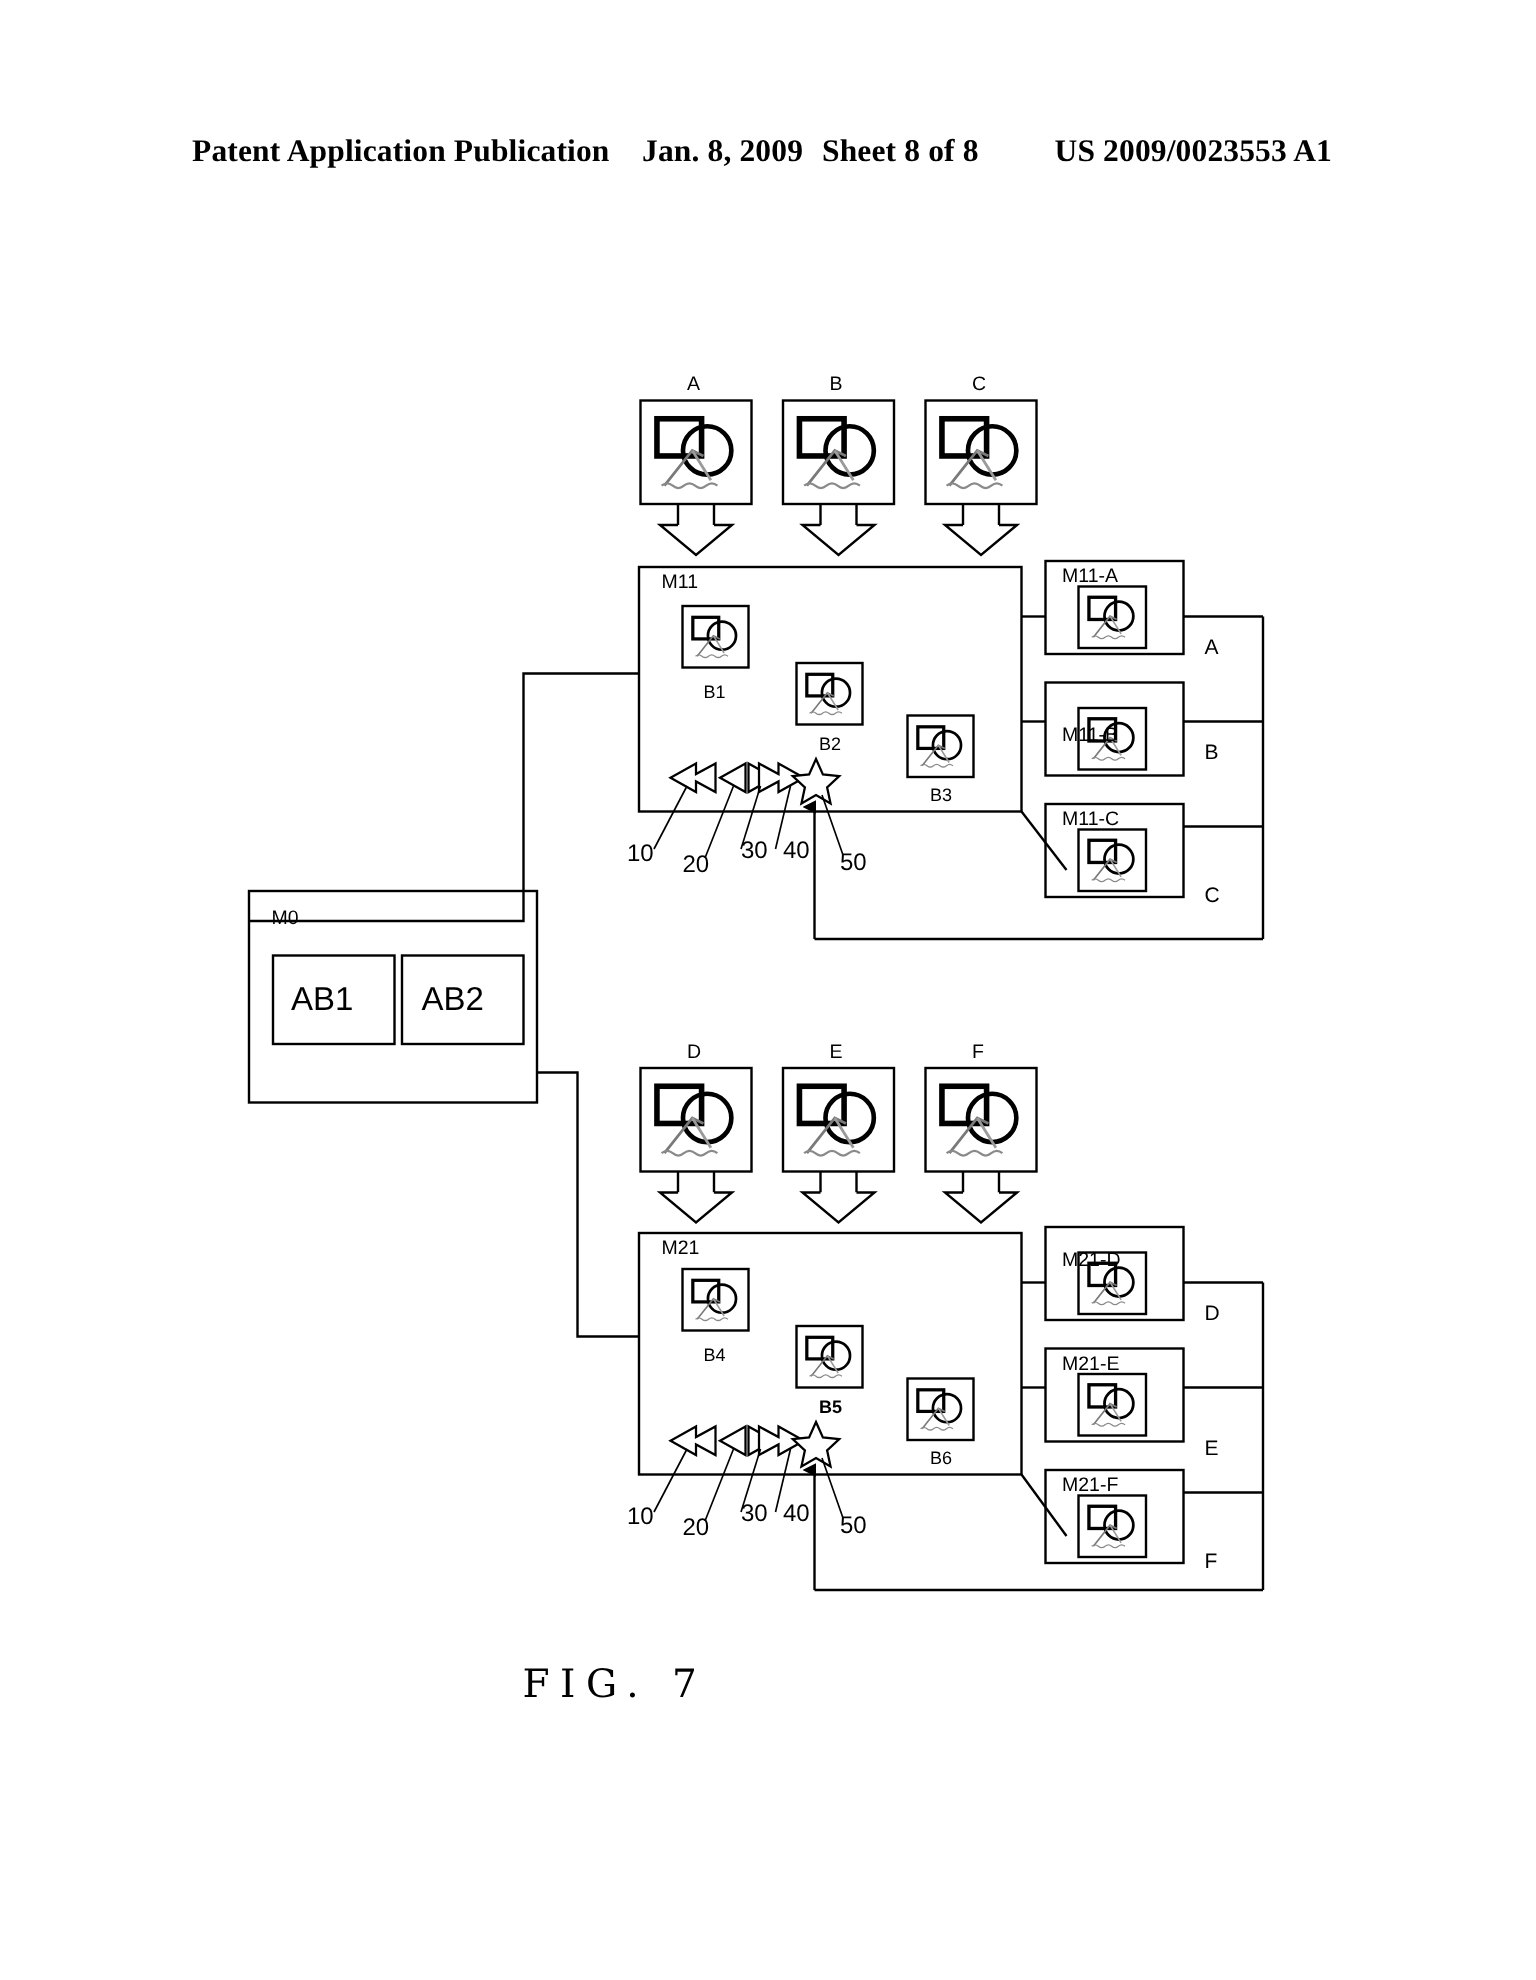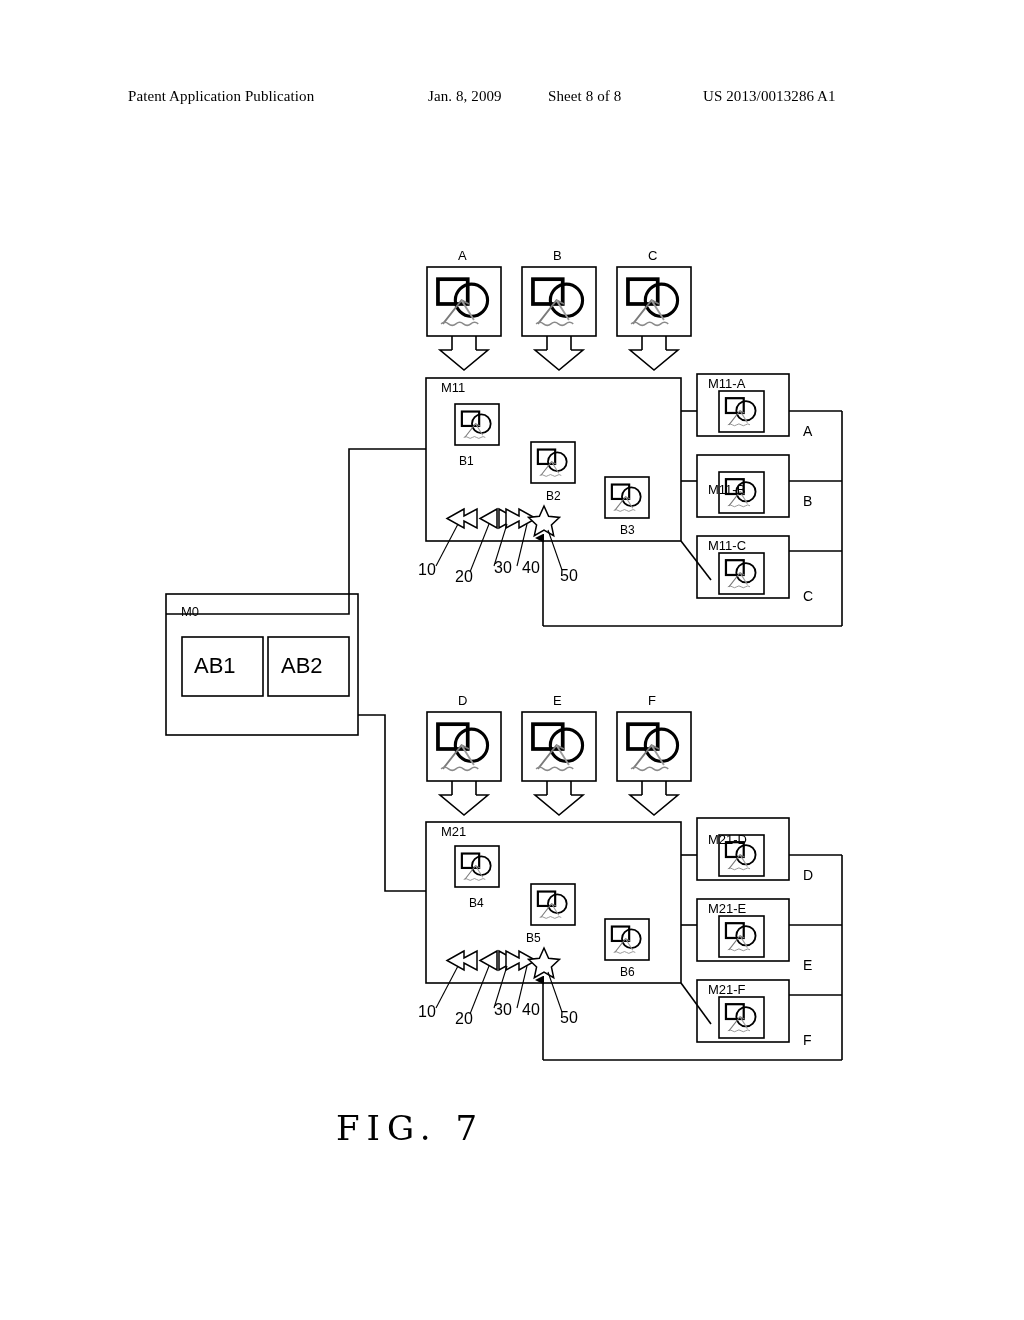--- a/index.html
+++ b/index.html
@@ -18,22 +18,22 @@
   }
 
   
   .page-header {
     position: absolute;
     top: 88px;
     left: 0;
     width: 1024px;
     height: 26px;
     font-family: "Liberation Serif", serif;
-    font-weight: normal;
-    font-size: 15px;
+    font-weight: bold;
+    font-size: 21px;
     letter-spacing: 0.1px;
     white-space: nowrap;
   }
   .hdr-pub   { position: absolute; left: 128px; top: 0; }
   .hdr-date  { position: absolute; left: 428px; top: 0; }
   .hdr-sheet { position: absolute; left: 548px; top: 0; }
   .hdr-num   { position: absolute; left: 703px; top: 0; }
 
   
   #figure {
@@ -46,21 +46,21 @@
   #figure svg { display: block; }
 
   
   .fig-caption {
     position: absolute;
     left: 0;
     top: 1108px;
     width: 820px;
     text-align: center;
     font-family: "DejaVu Serif", serif;
-    font-size: 34px;
+    font-size: 26px;
     letter-spacing: 7px;
   }
 
   
   .lbl {
     position: absolute;
     font-family: "Liberation Sans", sans-serif;
     color: #000;
     white-space: nowrap;
     line-height: 1;
@@ -73,21 +73,21 @@
   .lbl-m0    { font-size: 13px; }
   .lbl-ab    { font-size: 22px; }
 </style>
 </head>
 <body>
 
 <div class="page-header">
   <span class="hdr-pub">Patent Application Publication</span>
   <span class="hdr-date">Jan. 8, 2009</span>
   <span class="hdr-sheet">Sheet 8 of 8</span>
-  <span class="hdr-num">US 2013/0013286 A1</span>
+  <span class="hdr-num">US 2009/0023553 A1</span>
 </div>
 
 <div id="figure">
 <svg width="1024" height="1320" viewBox="0 0 1024 1320" xmlns="http://www.w3.org/2000/svg">
   <defs>
 
     <symbol id="motif" viewBox="0 0 100 88" preserveAspectRatio="xMidYMid meet">
       <rect x="8" y="8" width="48" height="40" fill="none" stroke="#000" stroke-width="6"></rect>
       <circle cx="62" cy="42" r="26" fill="none" stroke="#000" stroke-width="5"></circle>
       <path d="M16 80 L46 42 L58 48" fill="none" stroke="#7a7a7a" stroke-width="3"></path>
@@ -314,26 +314,26 @@
 <span class="lbl lbl-src" style="left:553px; top:249px;">B</span>
 <span class="lbl lbl-src" style="left:648px; top:249px;">C</span>
 
 <span class="lbl lbl-src" style="left:458px; top:694px;">D</span>
 <span class="lbl lbl-src" style="left:553px; top:694px;">E</span>
 <span class="lbl lbl-src" style="left:648px; top:694px;">F</span>
 
 <span class="lbl lbl-box" style="left:441px; top:381px;">M11</span>
 <span class="lbl lbl-box" style="left:441px; top:825px;">M21</span>
 
-<span class="lbl lbl-thumb" style="left:459px; top:455px;text-align:center;">B1</span>
+<span class="lbl lbl-thumb" style="left:469px; top:455px;text-align:center;">B1</span>
 <span class="lbl lbl-thumb" style="left:546px; top:490px;">B2</span>
 <span class="lbl lbl-thumb" style="left:620px; top:524px;">B3</span>
 
 <span class="lbl lbl-thumb" style="left:469px; top:897px;">B4</span>
-<span class="lbl lbl-thumb" style="left:526px; top:932px;">B5</span>
+<span class="lbl lbl-thumb" style="left:546px; top:932px;font-weight:bold;">B5</span>
 <span class="lbl lbl-thumb" style="left:620px; top:966px;">B6</span>
 
 <span class="lbl lbl-ref" style="left:418px; top:562px;">10</span>
 <span class="lbl lbl-ref" style="left:455px; top:569px;">20</span>
 <span class="lbl lbl-ref" style="left:494px; top:560px;">30</span>
 <span class="lbl lbl-ref" style="left:522px; top:560px;">40</span>
 <span class="lbl lbl-ref" style="left:560px; top:568px;">50</span>
 
 <span class="lbl lbl-ref" style="left:418px; top:1004px;">10</span>
 <span class="lbl lbl-ref" style="left:455px; top:1011px;">20</span>

